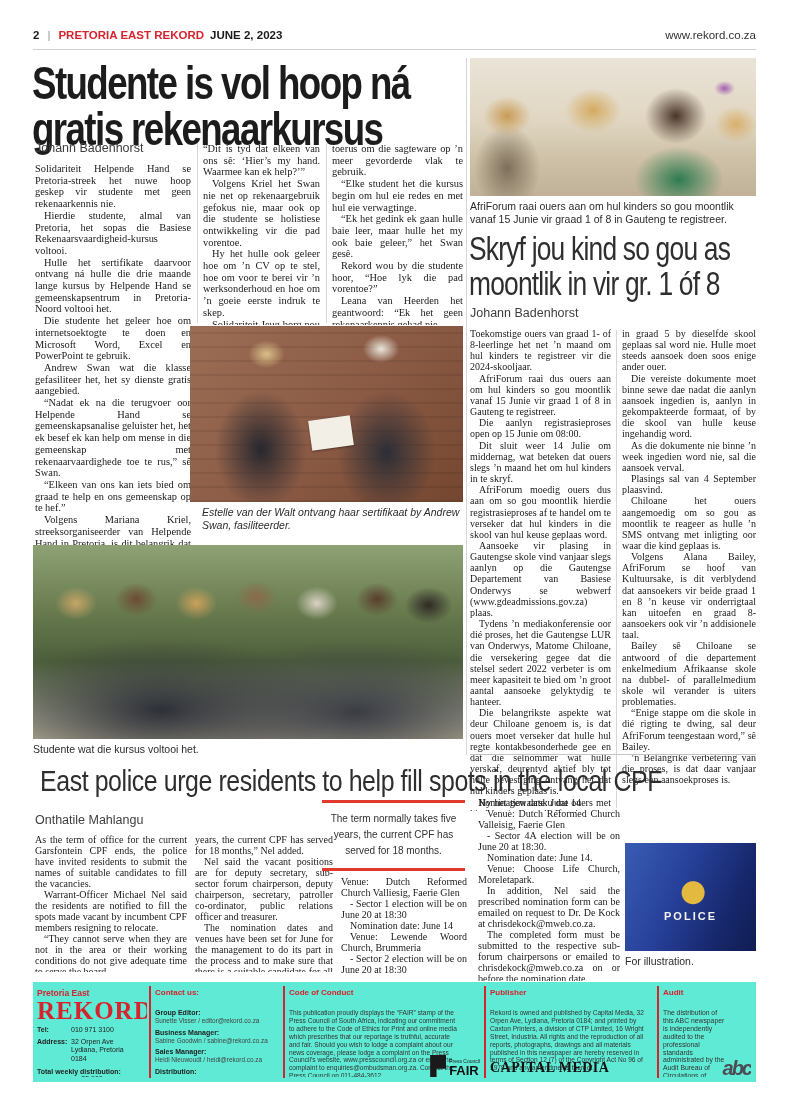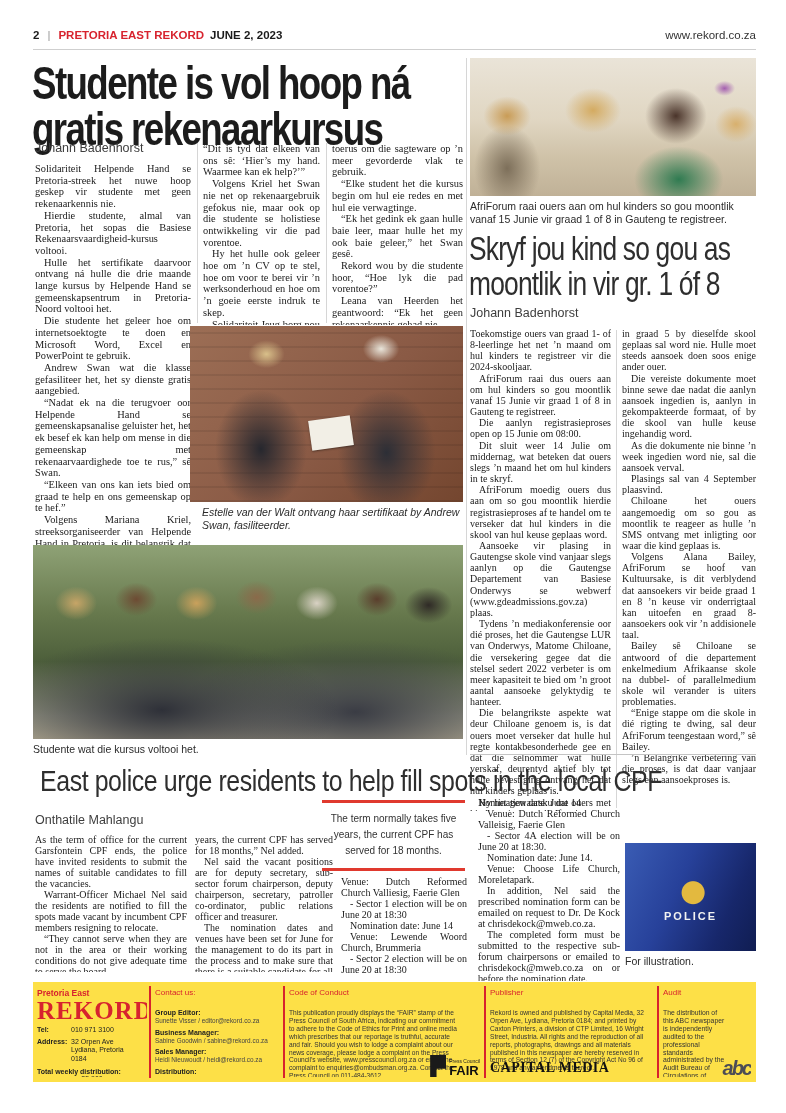--- a/index.html
+++ b/index.html
@@ -92,25 +92,25 @@
   }
   .photo-police .police-word { position:absolute; left:0; right:0; top:62%; text-align:center;
       font-family:"Liberation Sans",sans-serif; font-weight:bold; font-size:11px; letter-spacing:2px; color:#f2f2f2; }
 
   
   .pullquote { position:absolute; left:322px; top:800px; width:143px; text-align:center;
       font-family:"Liberation Sans",sans-serif; font-size:10px; line-height:16px; color:#333;
       border-top:3px solid #e0392e; border-bottom:3px solid #e0392e; padding:8px 1px 9px 1px; }
 
   
-  .footer { position:absolute; left:33px; top:982px; width:723px; height:100px; background:#fde047;
+  .footer { position:absolute; left:33px; top:982px; width:723px; height:100px; background:#5eead4;
             font-family:"Liberation Sans",sans-serif; color:#222; }
   .fsec { position:absolute; top:6px; bottom:5px; overflow:hidden; }
   .fdiv { position:absolute; top:4px; bottom:4px; width:2px; background:#d7232e; }
-  .fhead { color:#d7232e; font-weight:normal; font-size:8px; margin-bottom:12px; }
+  .fhead { color:#d7232e; font-weight:bold; font-size:8px; margin-bottom:12px; }
   .ftext { font-size:6.6px; line-height:7.9px; color:#333; }
   .brand-top { color:#d7232e; font-weight:bold; font-size:8.5px; font-family:"Liberation Sans",sans-serif; }
   .brand-big { color:#d7232e; font-weight:bold; font-size:25px; line-height:25px; letter-spacing:1px;
                font-family:"Liberation Serif",serif; }
   .kv { display:flex; font-size:7px; line-height:8.5px; margin-top:3px; }
   .kv .k { font-weight:bold; width:34px; flex:none; }
   .dist-label { font-weight:bold; font-size:7px; margin-top:5px; }
   .dist-value { font-size:7px; text-align:center; }
   .contact-entry { margin-bottom:4px; }
   .contact-entry .lab { font-weight:bold; font-size:7px; line-height:8px; }

